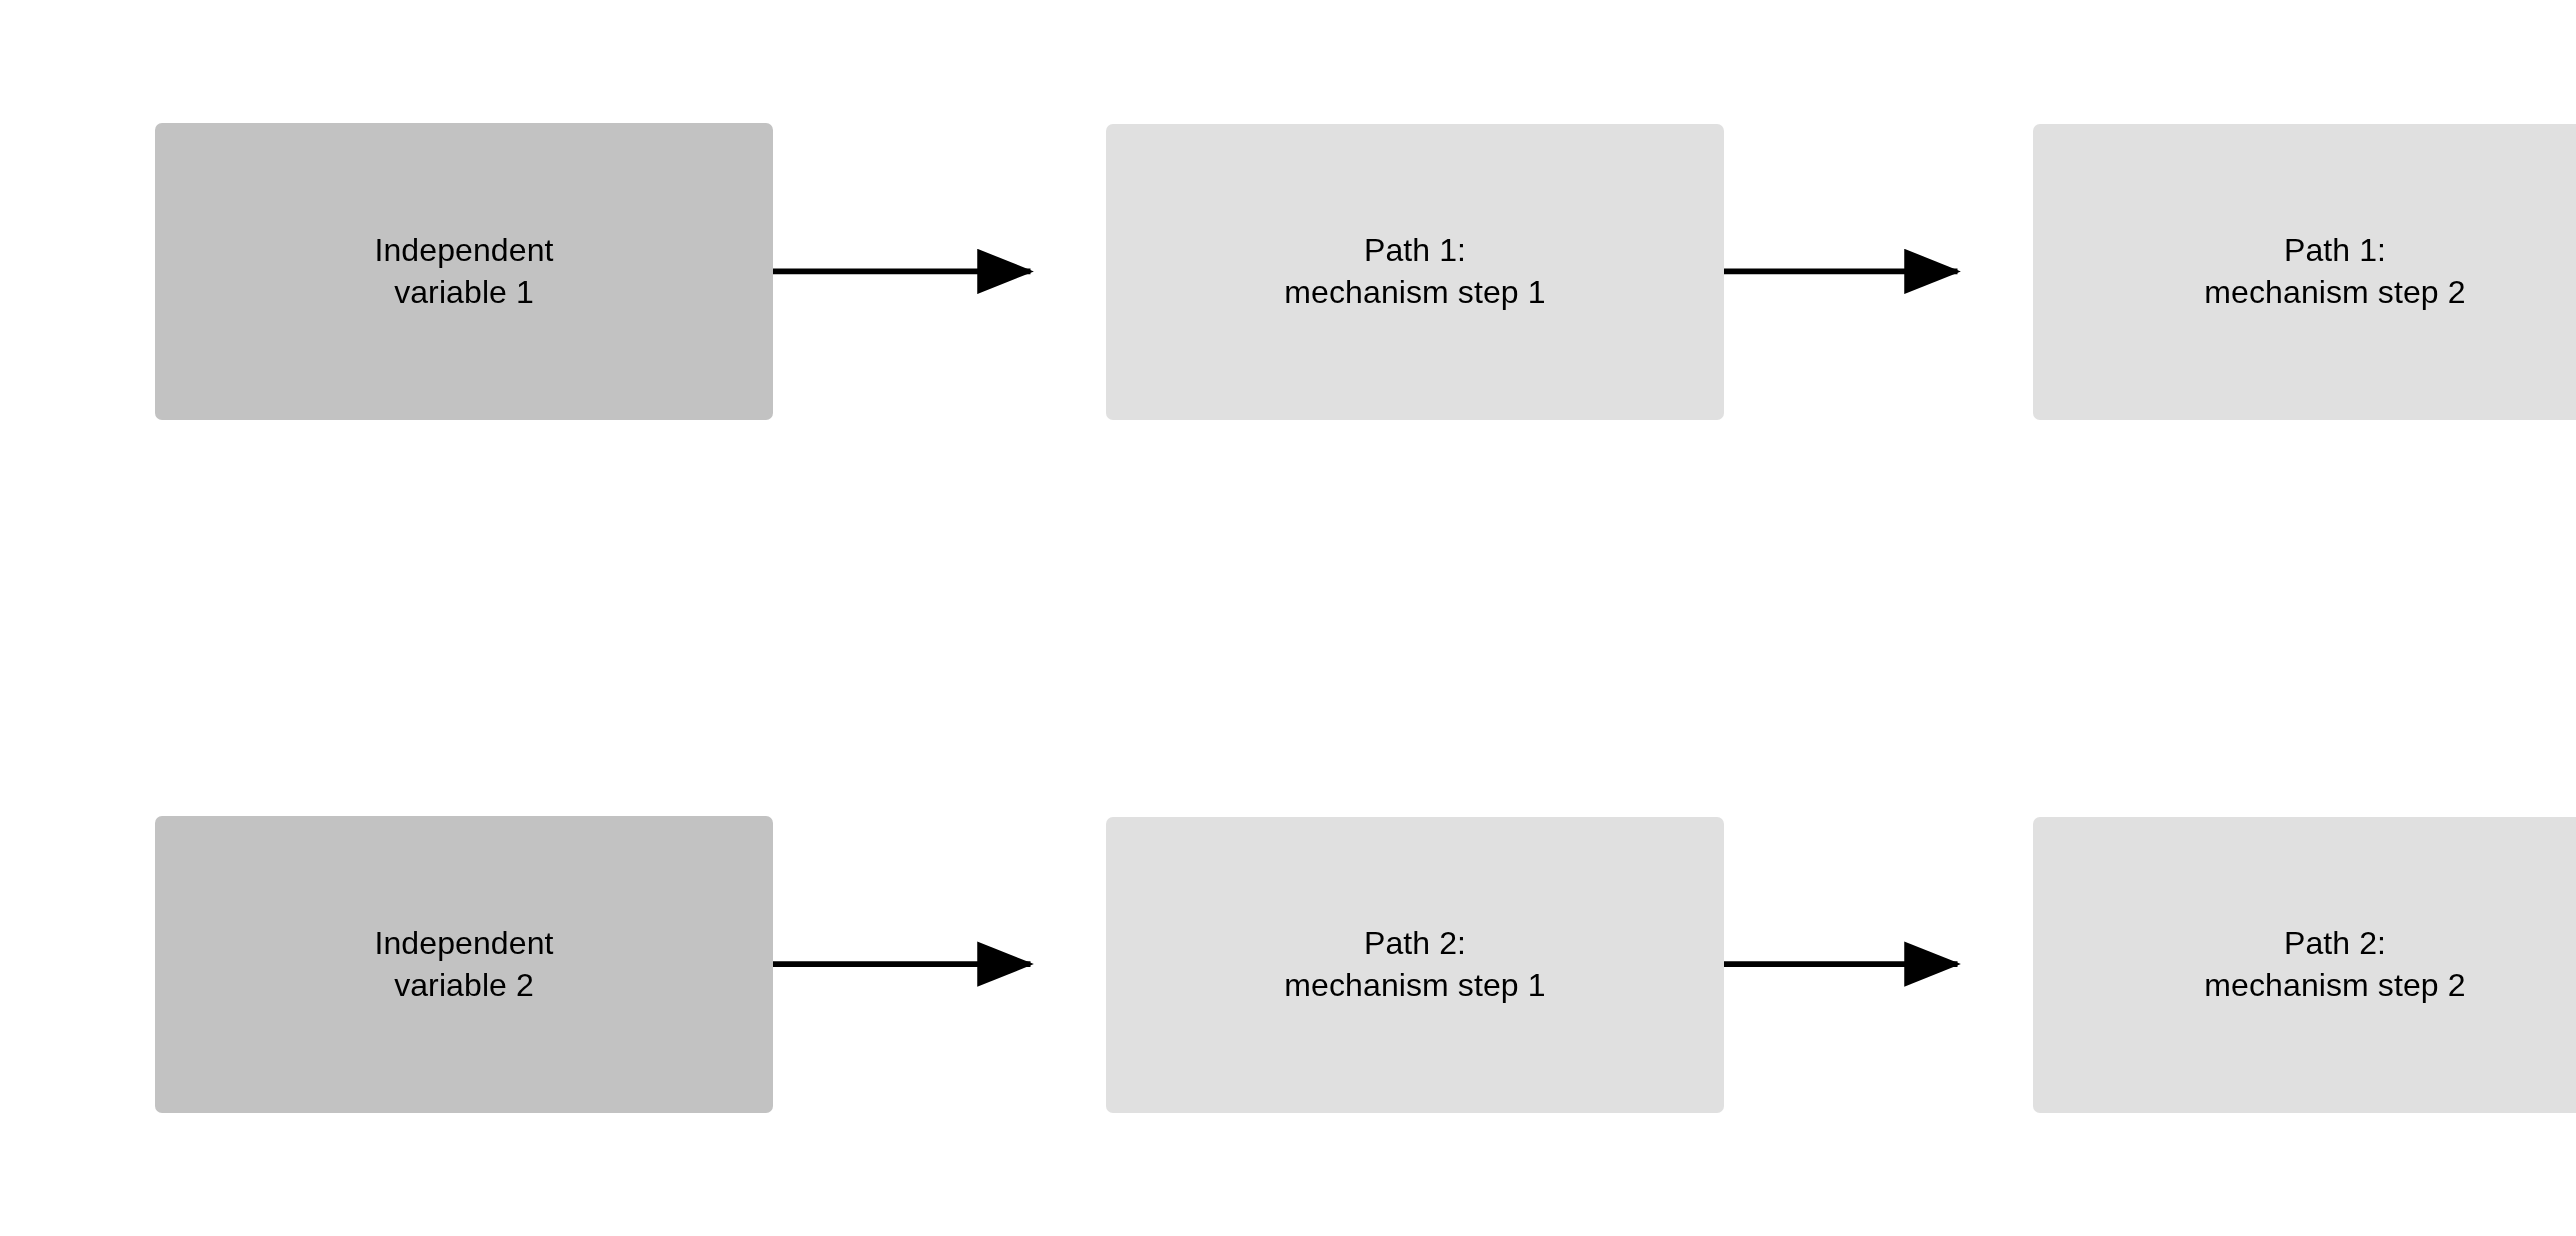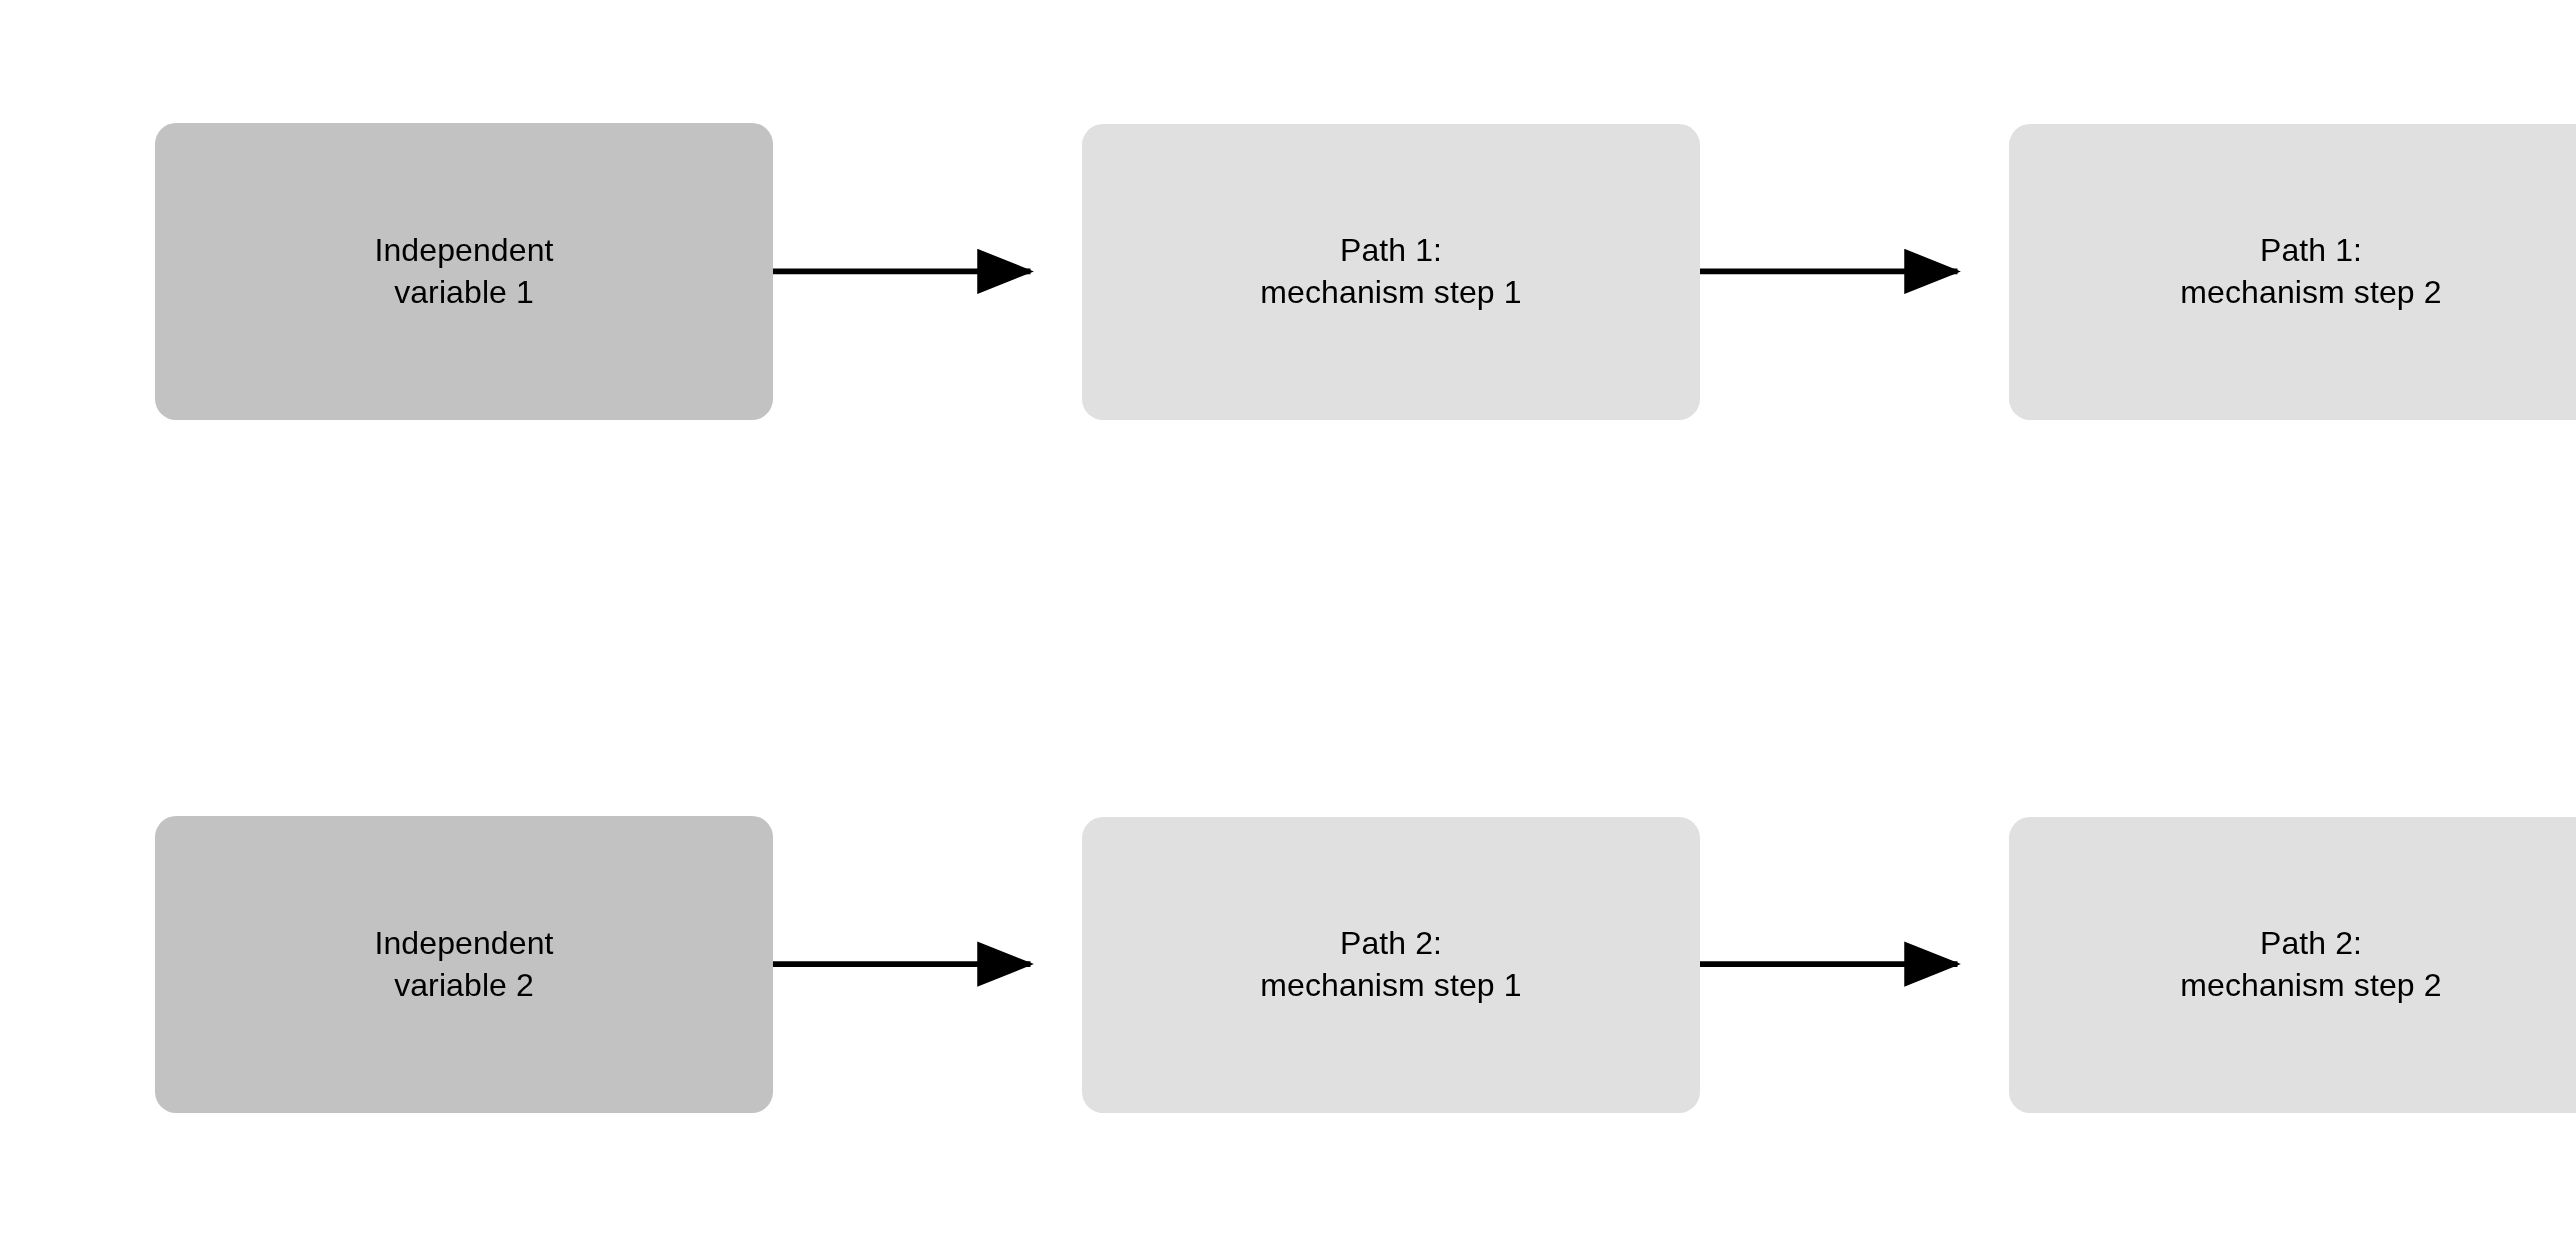--- a/index.html
+++ b/index.html
@@ -24,36 +24,36 @@
     position: absolute;
     left: 0;
     top: 0;
     width: 3709px;
     height: 1236px;
     pointer-events: none;
   }
   .node {
     position: absolute;
     box-sizing: border-box;
-    border-radius: 21px;
+    border-radius: 7px;
     display: flex;
     align-items: center;
     justify-content: center;
     text-align: center;
   }
   .node-label {
     font-size: 32px;
     line-height: 1.30;
     color: #000000;
     white-space: pre-line;
     letter-spacing: 0.1px;
     font-weight: 400;
   }
   .node.variable   { background: #c2c2c2; }
-  .node.mechanism  { background: #e0e0e0; }
+  .node.mechanism  { background: #e0e0e0; margin-left: 24px; }
 </style>
 </head>
 <body>
 
 <div id="canvas" style="background: rgb(255, 255, 255);">
 
   <svg id="edge-layer" viewBox="0 0 7200 2400" width="3709" height="1236" xmlns="http://www.w3.org/2000/svg">
     <defs>
       <marker id="arrowhead" markerWidth="10" markerHeight="8" refX="9.4" refY="4" orient="auto" markerUnits="strokeWidth">
         <path d="M0,0 L10,4 L0,8 z" fill="#000000"></path>

